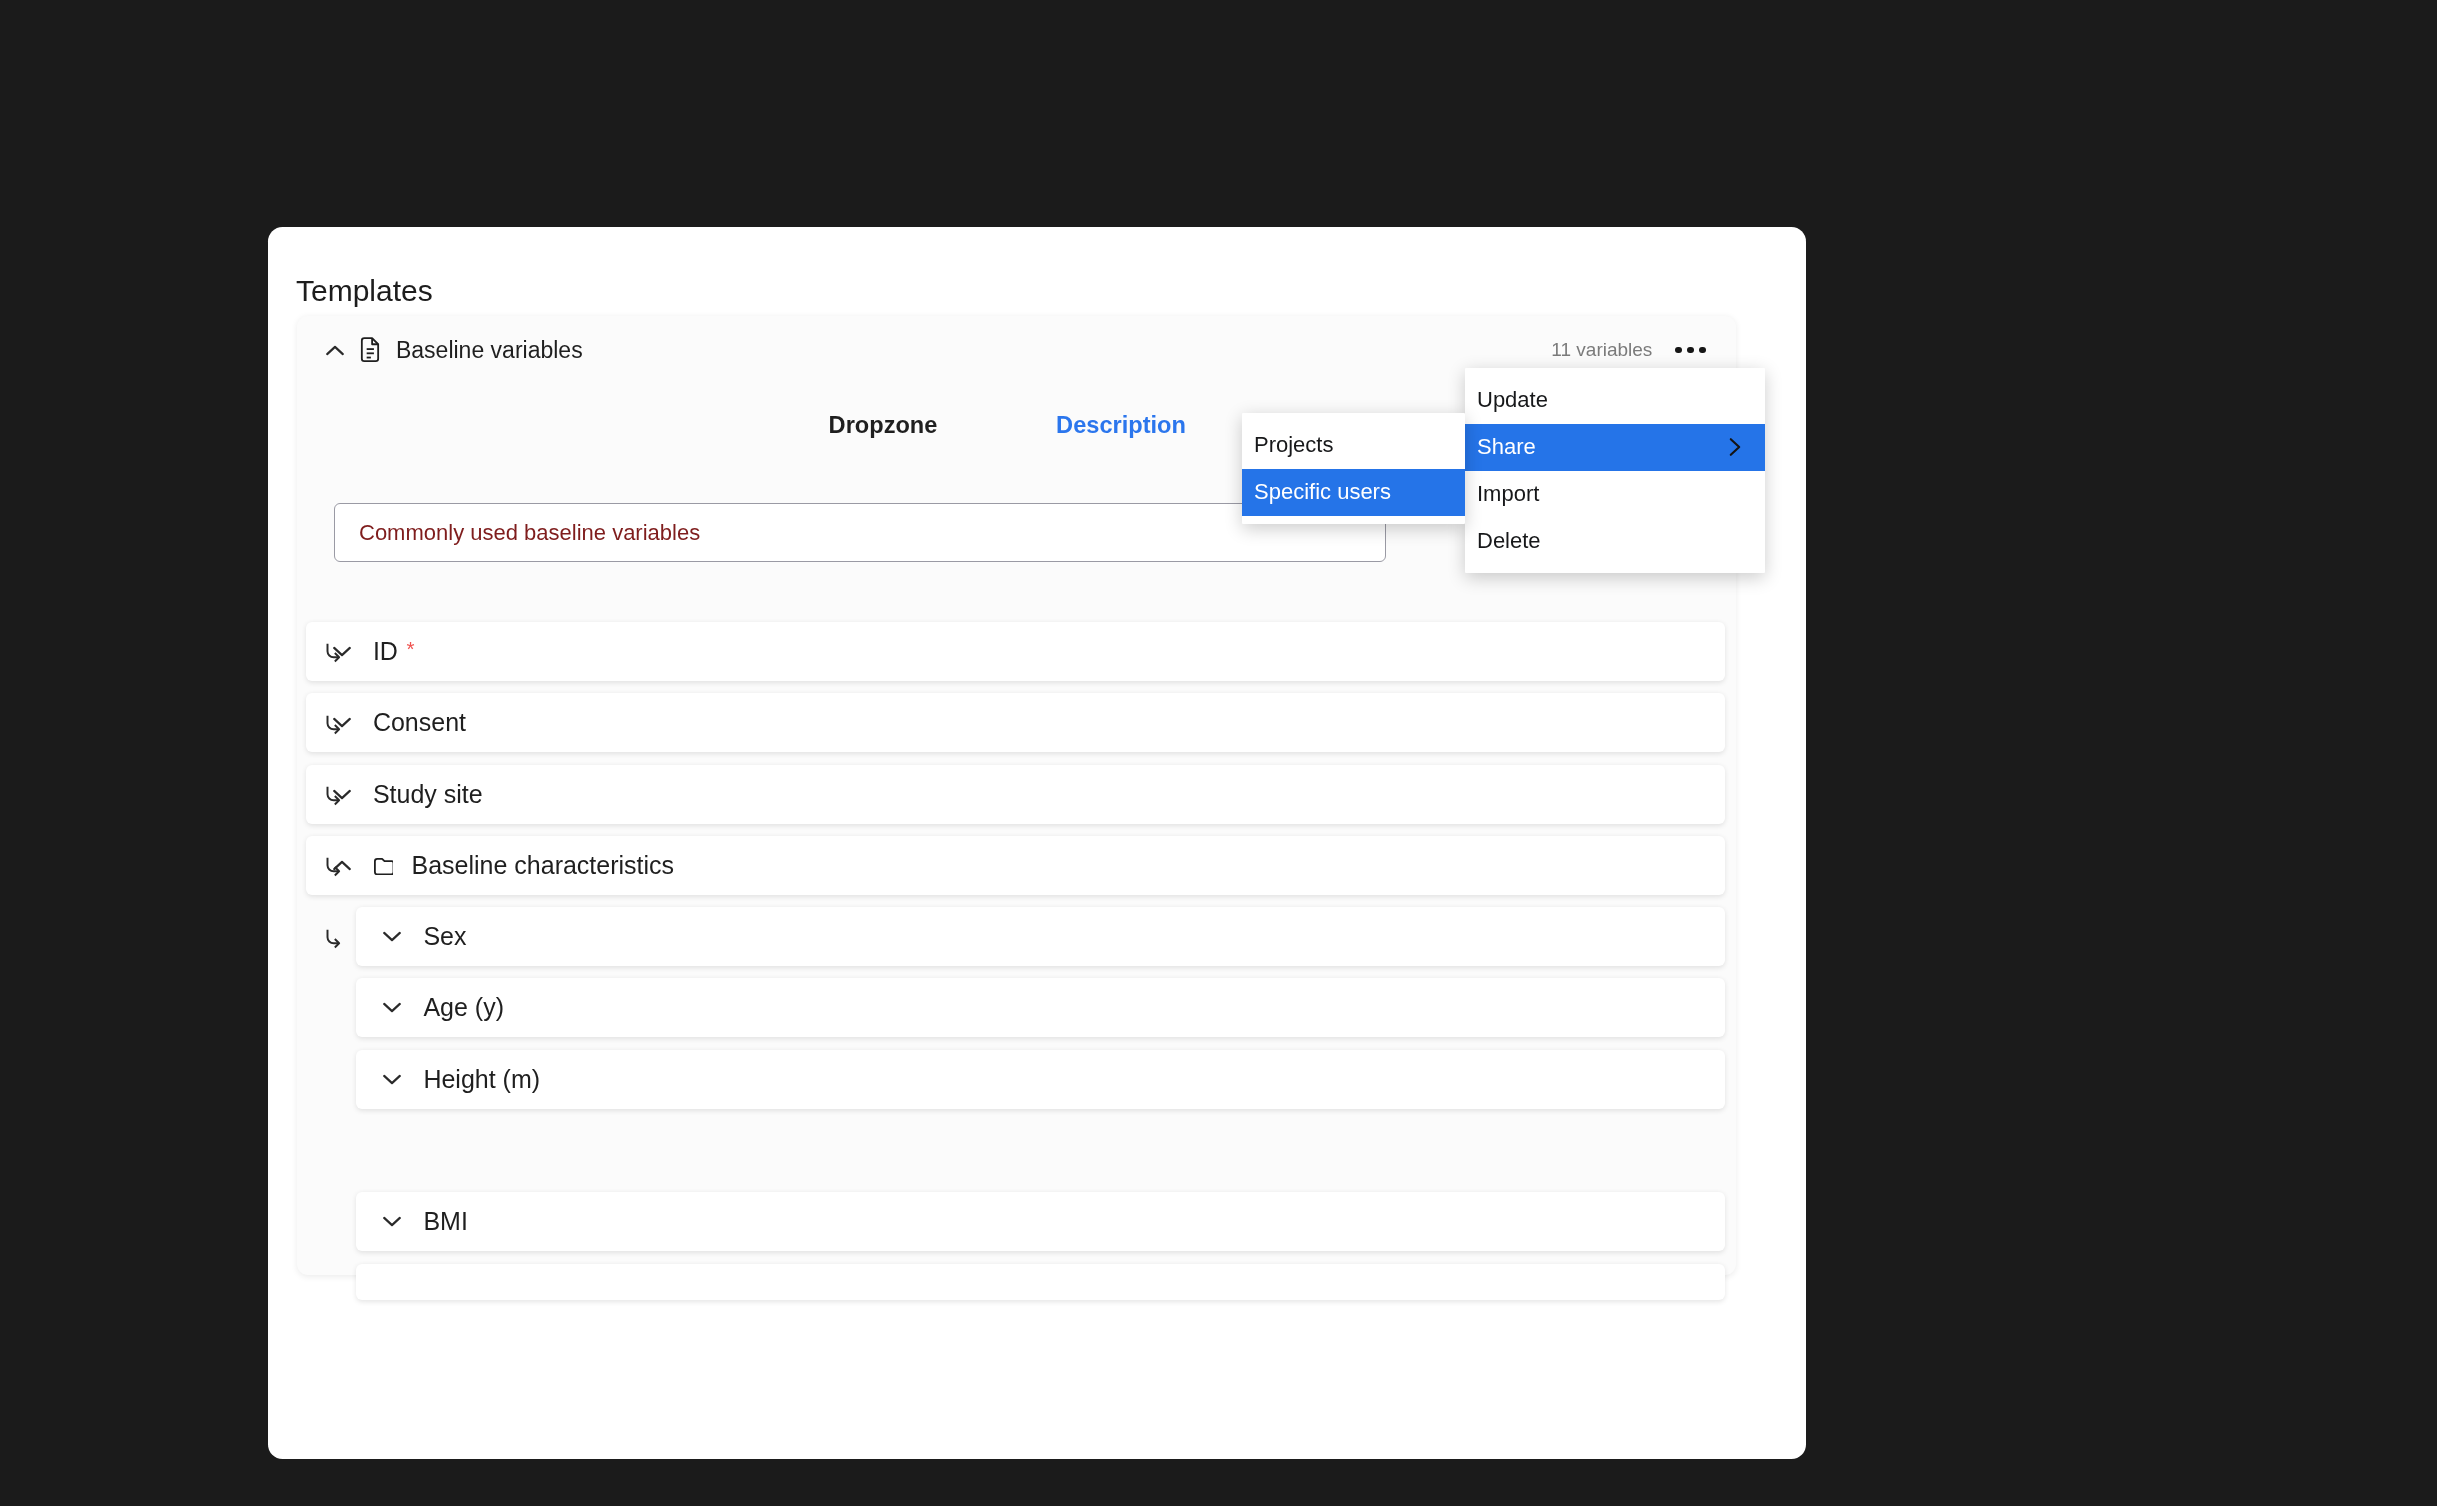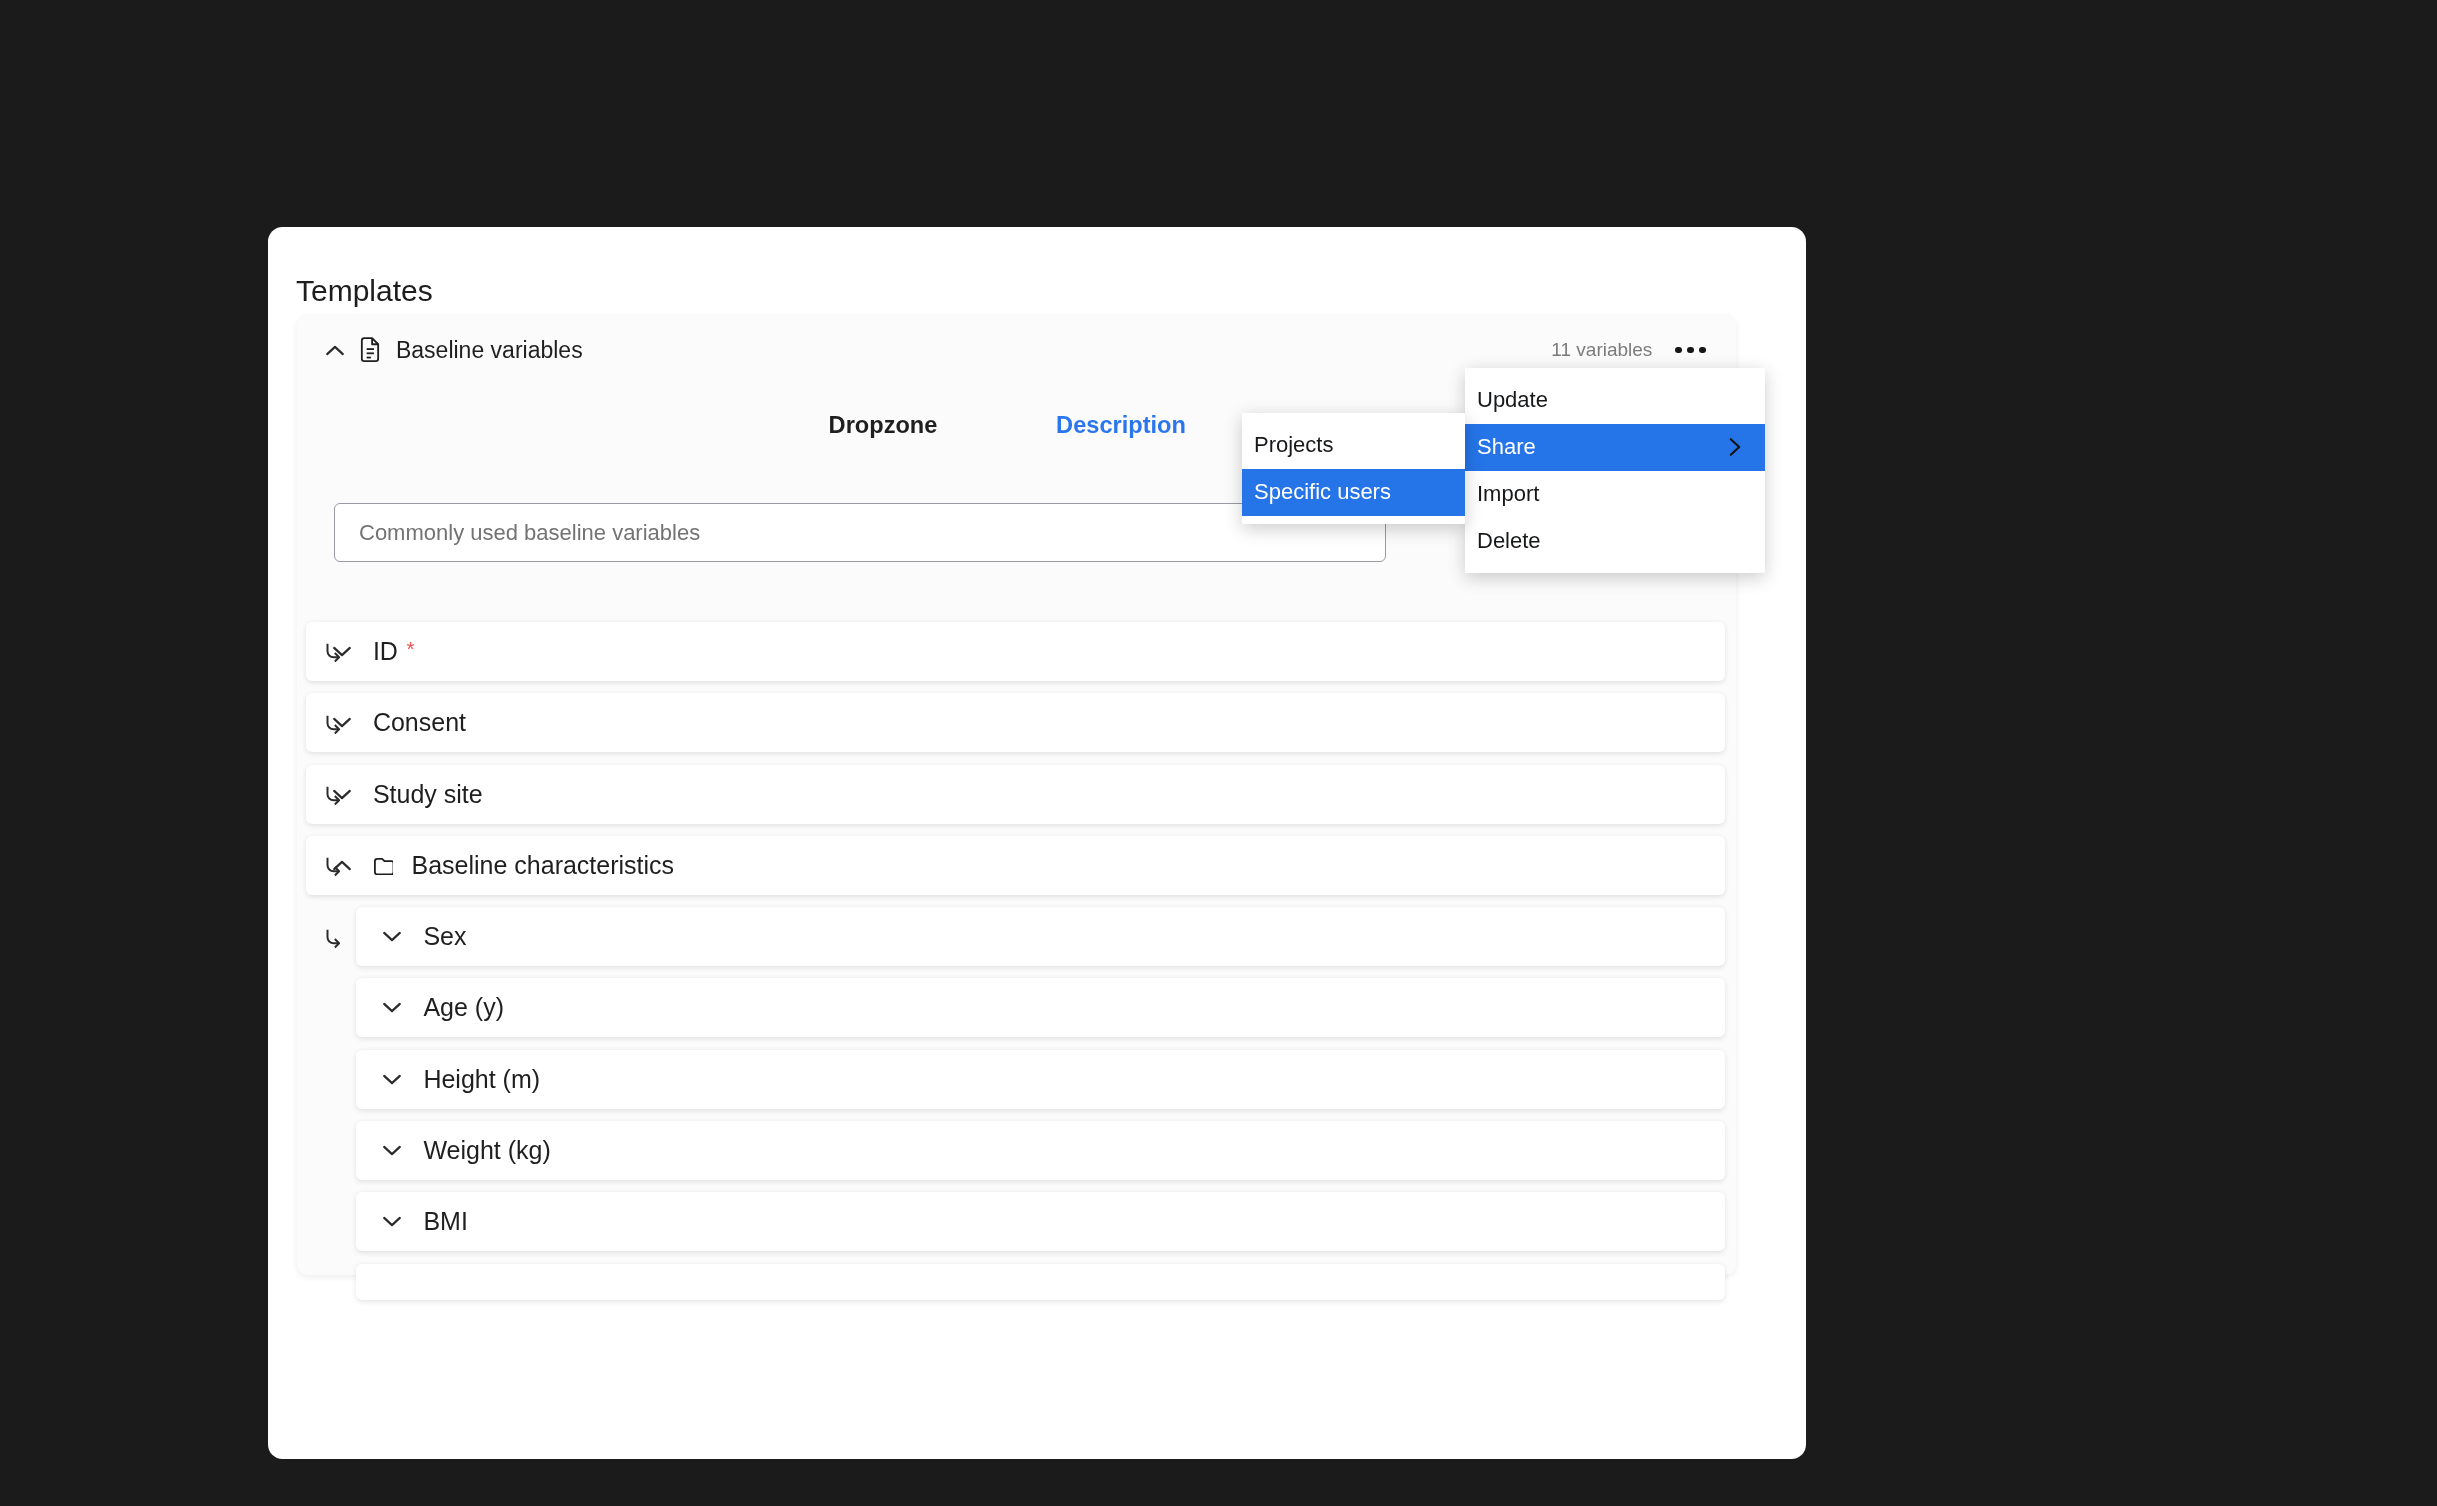--- a/index.html
+++ b/index.html
@@ -13,21 +13,21 @@
   .hdr-chev{margin-right:15.7px;cursor:pointer;}
   .hdr-doc{margin-right:15.7px;}
   .group-name{font-size:23px;color:#1f1f1f;}
   .hdr-spacer{flex:1;}
   .var-count{font-size:19px;color:#7b7b7b;margin-right:19.3px;text-align:right;}
   .dots-btn{display:flex;gap:5.4px;align-items:center;padding:7.3px 3.6px;cursor:pointer;background:none;border:none;}
   .dots-btn i{width:6.6px;height:6.6px;border-radius:50%;background:#161616;}
   .tab{position:absolute;top:96px;transform:translateX(-50%);font-size:23.6px;font-weight:700;white-space:nowrap;cursor:pointer;}
   .tab-dropzone{left:586px;color:#1f1f1f;}
   .tab-description{left:824px;color:#2b76ed;}
-  .desc-input{position:absolute;left:37px;top:187px;width:1052px;height:59px;box-sizing:border-box;border:1.8px solid #9a9aa4;border-radius:6px;background:#fff;padding:0 18px 0 24px;font-size:22px;color:#737373;font-family:"Liberation Sans",sans-serif;outline:none;}
+  .desc-input{position:absolute;left:37px;top:187px;width:1052px;height:59px;box-sizing:border-box;border:1.8px solid #9a9aa4;border-radius:6px;background:#fff;padding:0 18px 0 24px;font-size:22px;color:#7f1d1d;font-family:"Liberation Sans",sans-serif;outline:none;}
   .row{position:absolute;height:59px;background:#ffffff;border-radius:6px;box-shadow:0 1.8px 4.8px rgba(0,0,0,0.10);display:flex;align-items:center;box-sizing:border-box;padding-left:27px;cursor:pointer;}
   .row-main{left:8.5px;width:1419px;}
   .row-indent{left:59px;width:1369px;}
   .row .chev{margin-right:22.4px;}
   .chev-up svg{transform:rotate(180deg);}
   .row-label{font-size:25px;color:#1f1f1f;}
   .row .folder{margin-right:18px;}
   .req{font-size:20.6px;color:#ef5350;margin-left:8.5px;margin-top:-4.8px;}
   .indent-arrow{position:absolute;left:25.4px;width:22px;height:22px;}
   .row-partial{left:59px;width:1369px;height:36px;}
@@ -164,28 +164,20 @@
         </span>
         <span class="row-label">Height (m)</span>
       </div>
 
       <span class="indent-arrow icon" style="top:540px">
         <svg width="22" height="22" viewBox="0 0 36 36">
             <path d="M9 3 v12 a10 10 0 0 0 10 10 h8" fill="none" stroke="#2a2a2a" stroke-width="3.2"></path>
             <path d="M21 18 L28 25 L21 32" fill="none" stroke="#2a2a2a" stroke-width="3.2" stroke-linejoin="round"></path>
           </svg>
       </span>
-      <div class="row row-indent" style="top:805px">
-        <span class="icon chev">
-          <svg width="18" height="11" viewBox="0 0 30 18">
-              <polyline points="2,3 15,15 28,3" fill="none" stroke="#2a2a2a" stroke-width="3.6" stroke-linecap="round" stroke-linejoin="round"></polyline>
-            </svg>
-        </span>
-        <span class="row-label">Weight (kg)</span>
-      </div>
 
       <span class="indent-arrow icon" style="top:612px">
         <svg width="22" height="22" viewBox="0 0 36 36">
             <path d="M9 3 v12 a10 10 0 0 0 10 10 h8" fill="none" stroke="#2a2a2a" stroke-width="3.2"></path>
             <path d="M21 18 L28 25 L21 32" fill="none" stroke="#2a2a2a" stroke-width="3.2" stroke-linejoin="round"></path>
           </svg>
       </span>
       <div class="row row-indent" style="top:876px">
         <span class="icon chev">
           <svg width="18" height="11" viewBox="0 0 30 18">

